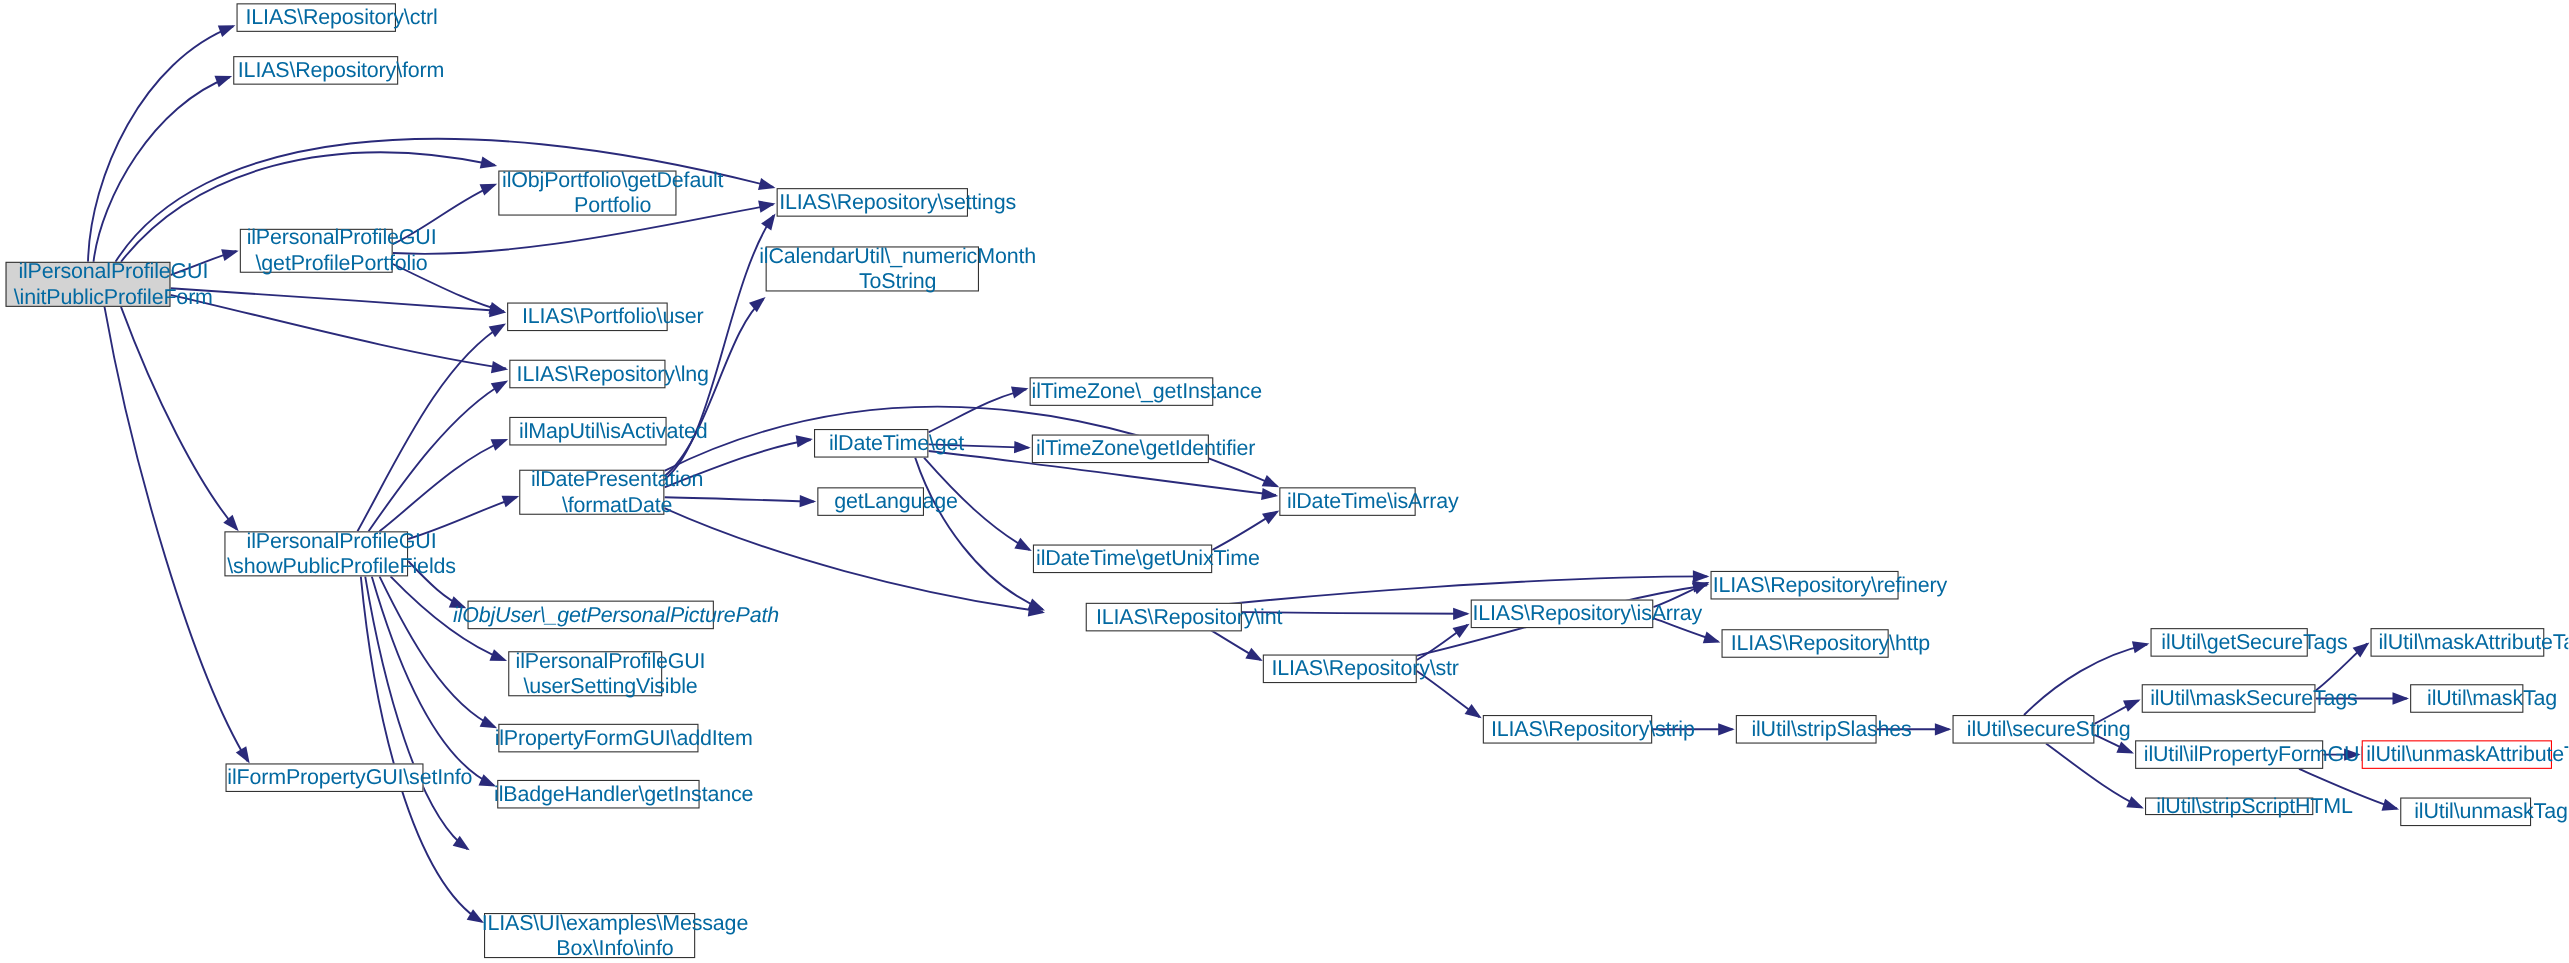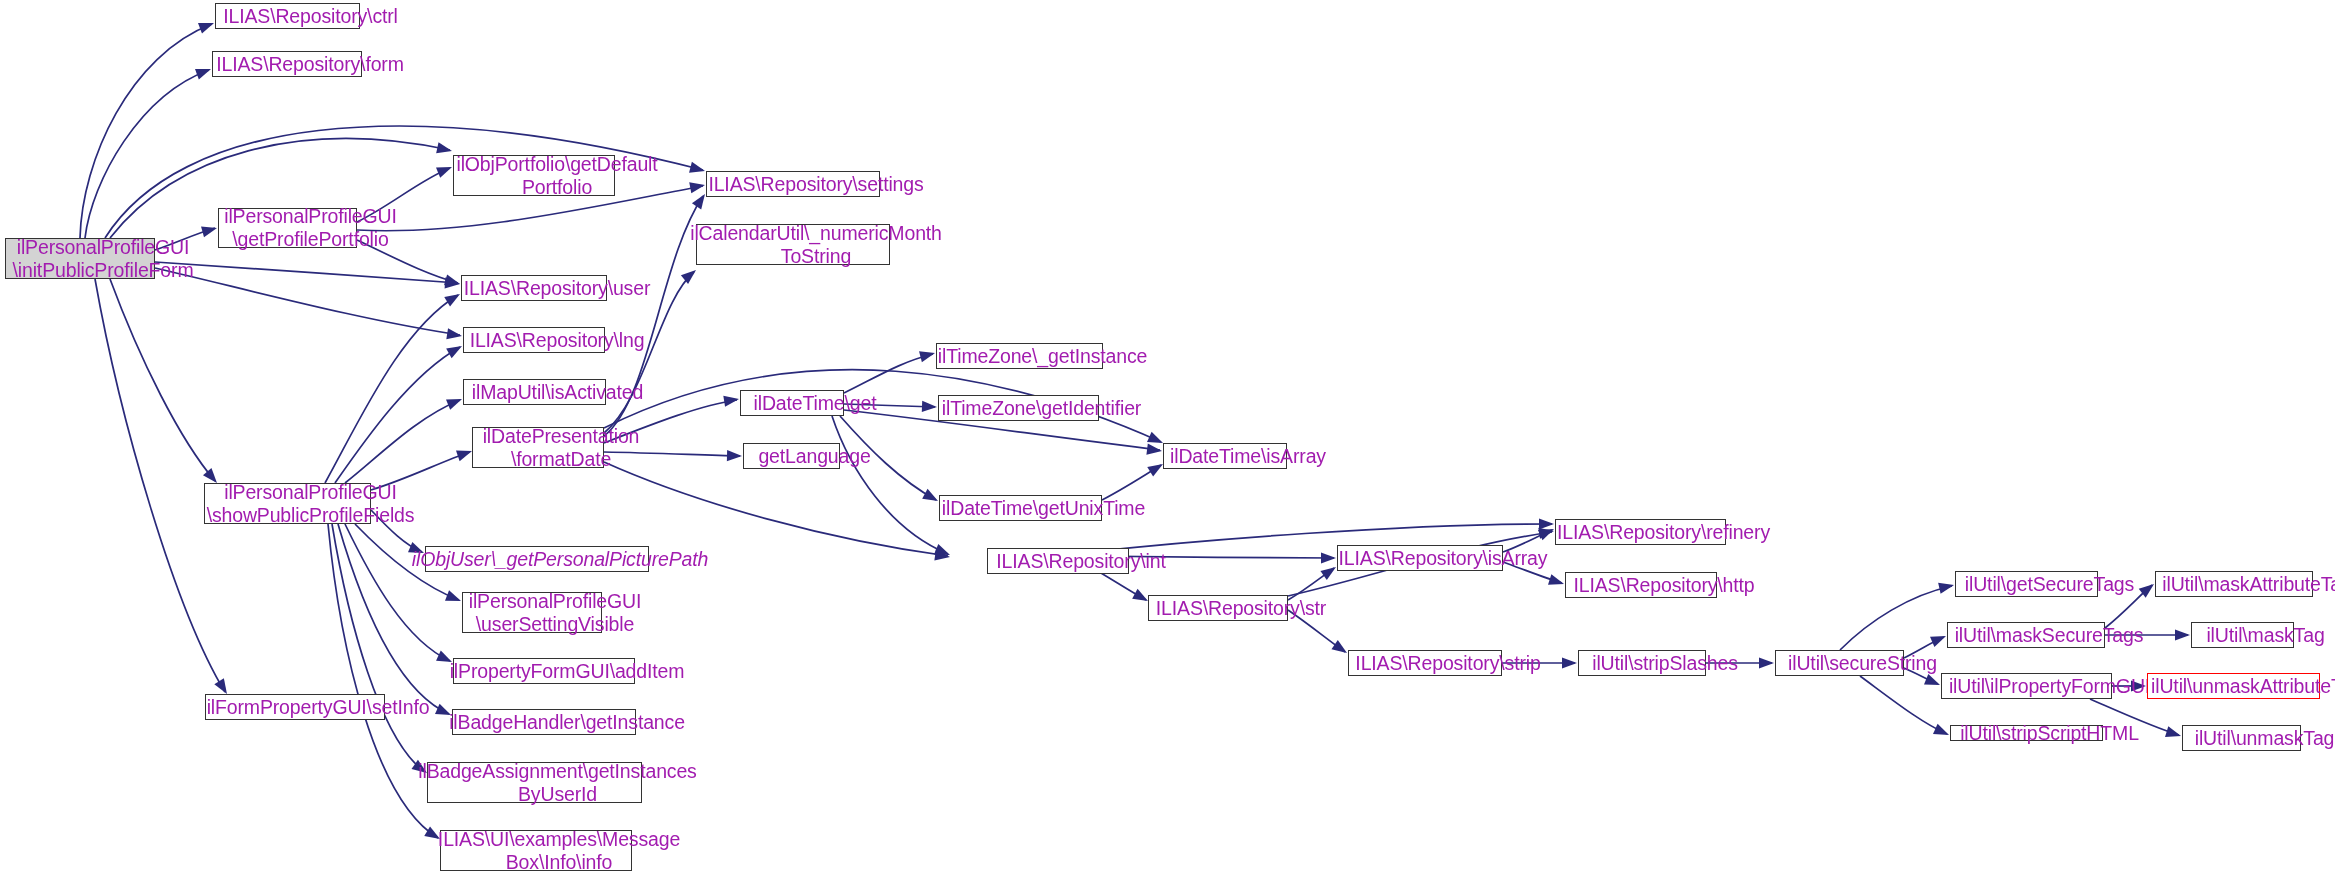--- a/index.html
+++ b/index.html
@@ -22,21 +22,21 @@
     top: 0;
     width: 2335px;
     height: 875px;
     pointer-events: none;
   }
   .node {
     position: absolute;
     box-sizing: border-box;
     border: 1.6px solid #333333;
     background: #ffffff;
-    color: #a21caf;
+    color: #0369a1;
     font-size: 19.5px;
     line-height: 23px;
     text-align: center;
     display: flex;
     align-items: center;
     justify-content: center;
     white-space: pre-line;
     letter-spacing: -0.15px;
     z-index: 5;
     padding-left: 46px;
@@ -164,21 +164,21 @@
 \initPublicProfileForm</div>
     <div class="node" style="left: 215px; top: 3px; width: 145px; height: 26px;">ILIAS\Repository\ctrl</div>
     <div class="node" style="left: 212px; top: 51px; width: 150px; height: 26px;">ILIAS\Repository\form</div>
     <div class="node" style="left: 218px; top: 208px; width: 139px; height: 40px;">ilPersonalProfileGUI
 \getProfilePortfolio</div>
     <div class="node" style="left: 453px; top: 155px; width: 162px; height: 41px;">ilObjPortfolio\getDefault
 Portfolio</div>
     <div class="node" style="left: 706px; top: 171px; width: 174px; height: 26px;">ILIAS\Repository\settings</div>
     <div class="node" style="left: 696px; top: 224px; width: 194px; height: 41px;">ilCalendarUtil\_numericMonth
 ToString</div>
-    <div class="node" style="left: 461px; top: 275px; width: 146px; height: 26px;">ILIAS\Repository\user</div>
+    <div class="node" style="left: 461px; top: 275px; width: 146px; height: 26px;">ILIAS\Portfolio\user</div>
     <div class="node" style="left: 463px; top: 327px; width: 142px; height: 26px;">ILIAS\Repository\lng</div>
     <div class="node" style="left: 463px; top: 379px; width: 143px; height: 26px;">ilMapUtil\isActivated</div>
     <div class="node" style="left: 472px; top: 427px; width: 132px; height: 41px;">ilDatePresentation
 \formatDate</div>
     <div class="node" style="left: 740px; top: 390px; width: 104px; height: 26px;">ilDateTime\get</div>
     <div class="node" style="left: 743px; top: 443px; width: 97px; height: 26px;">getLanguage</div>
     <div class="node" style="left: 936px; top: 343px; width: 167px; height: 26px;">ilTimeZone\_getInstance</div>
     <div class="node" style="left: 938px; top: 395px; width: 161px; height: 26px;">ilTimeZone\getIdentifier</div>
     <div class="node" style="left: 1163px; top: 443px; width: 124px; height: 26px;">ilDateTime\isArray</div>
     <div class="node" style="left: 939px; top: 495px; width: 163px; height: 26px;">ilDateTime\getUnixTime</div>
@@ -198,18 +198,16 @@
     <div class="node" style="left: 2191px; top: 622px; width: 103px; height: 26px;">ilUtil\maskTag</div>
     <div class="node highlight" style="left: 2147px; top: 673px; width: 173px; height: 26px;">ilUtil\unmaskAttributeTag</div>
     <div class="node" style="left: 2182px; top: 725px; width: 119px; height: 26px;">ilUtil\unmaskTag</div>
     <div class="node" style="left: 204px; top: 483px; width: 167px; height: 41px;">ilPersonalProfileGUI
 \showPublicProfileFields</div>
     <div class="node" style="left: 425px; top: 546px; width: 224px; height: 26px; font-style: italic;">ilObjUser\_getPersonalPicturePath</div>
     <div class="node" style="left: 462px; top: 592px; width: 140px; height: 41px;">ilPersonalProfileGUI
 \userSettingVisible</div>
     <div class="node" style="left: 453px; top: 658px; width: 182px; height: 26px;">ilPropertyFormGUI\addItem</div>
     <div class="node" style="left: 452px; top: 709px; width: 184px; height: 26px;">ilBadgeHandler\getInstance</div>
-    <div class="node" style="left: 427px; top: 762px; width: 215px; height: 41px;">ilBadgeAssignment\getInstances
-ByUserId</div>
     <div class="node" style="left: 440px; top: 830px; width: 192px; height: 41px;">ILIAS\UI\examples\Message
 Box\Info\info</div>
     <div class="node" style="left: 205px; top: 694px; width: 180px; height: 26px;">ilFormPropertyGUI\setInfo</div>
   </div>
 
 </body></html>

